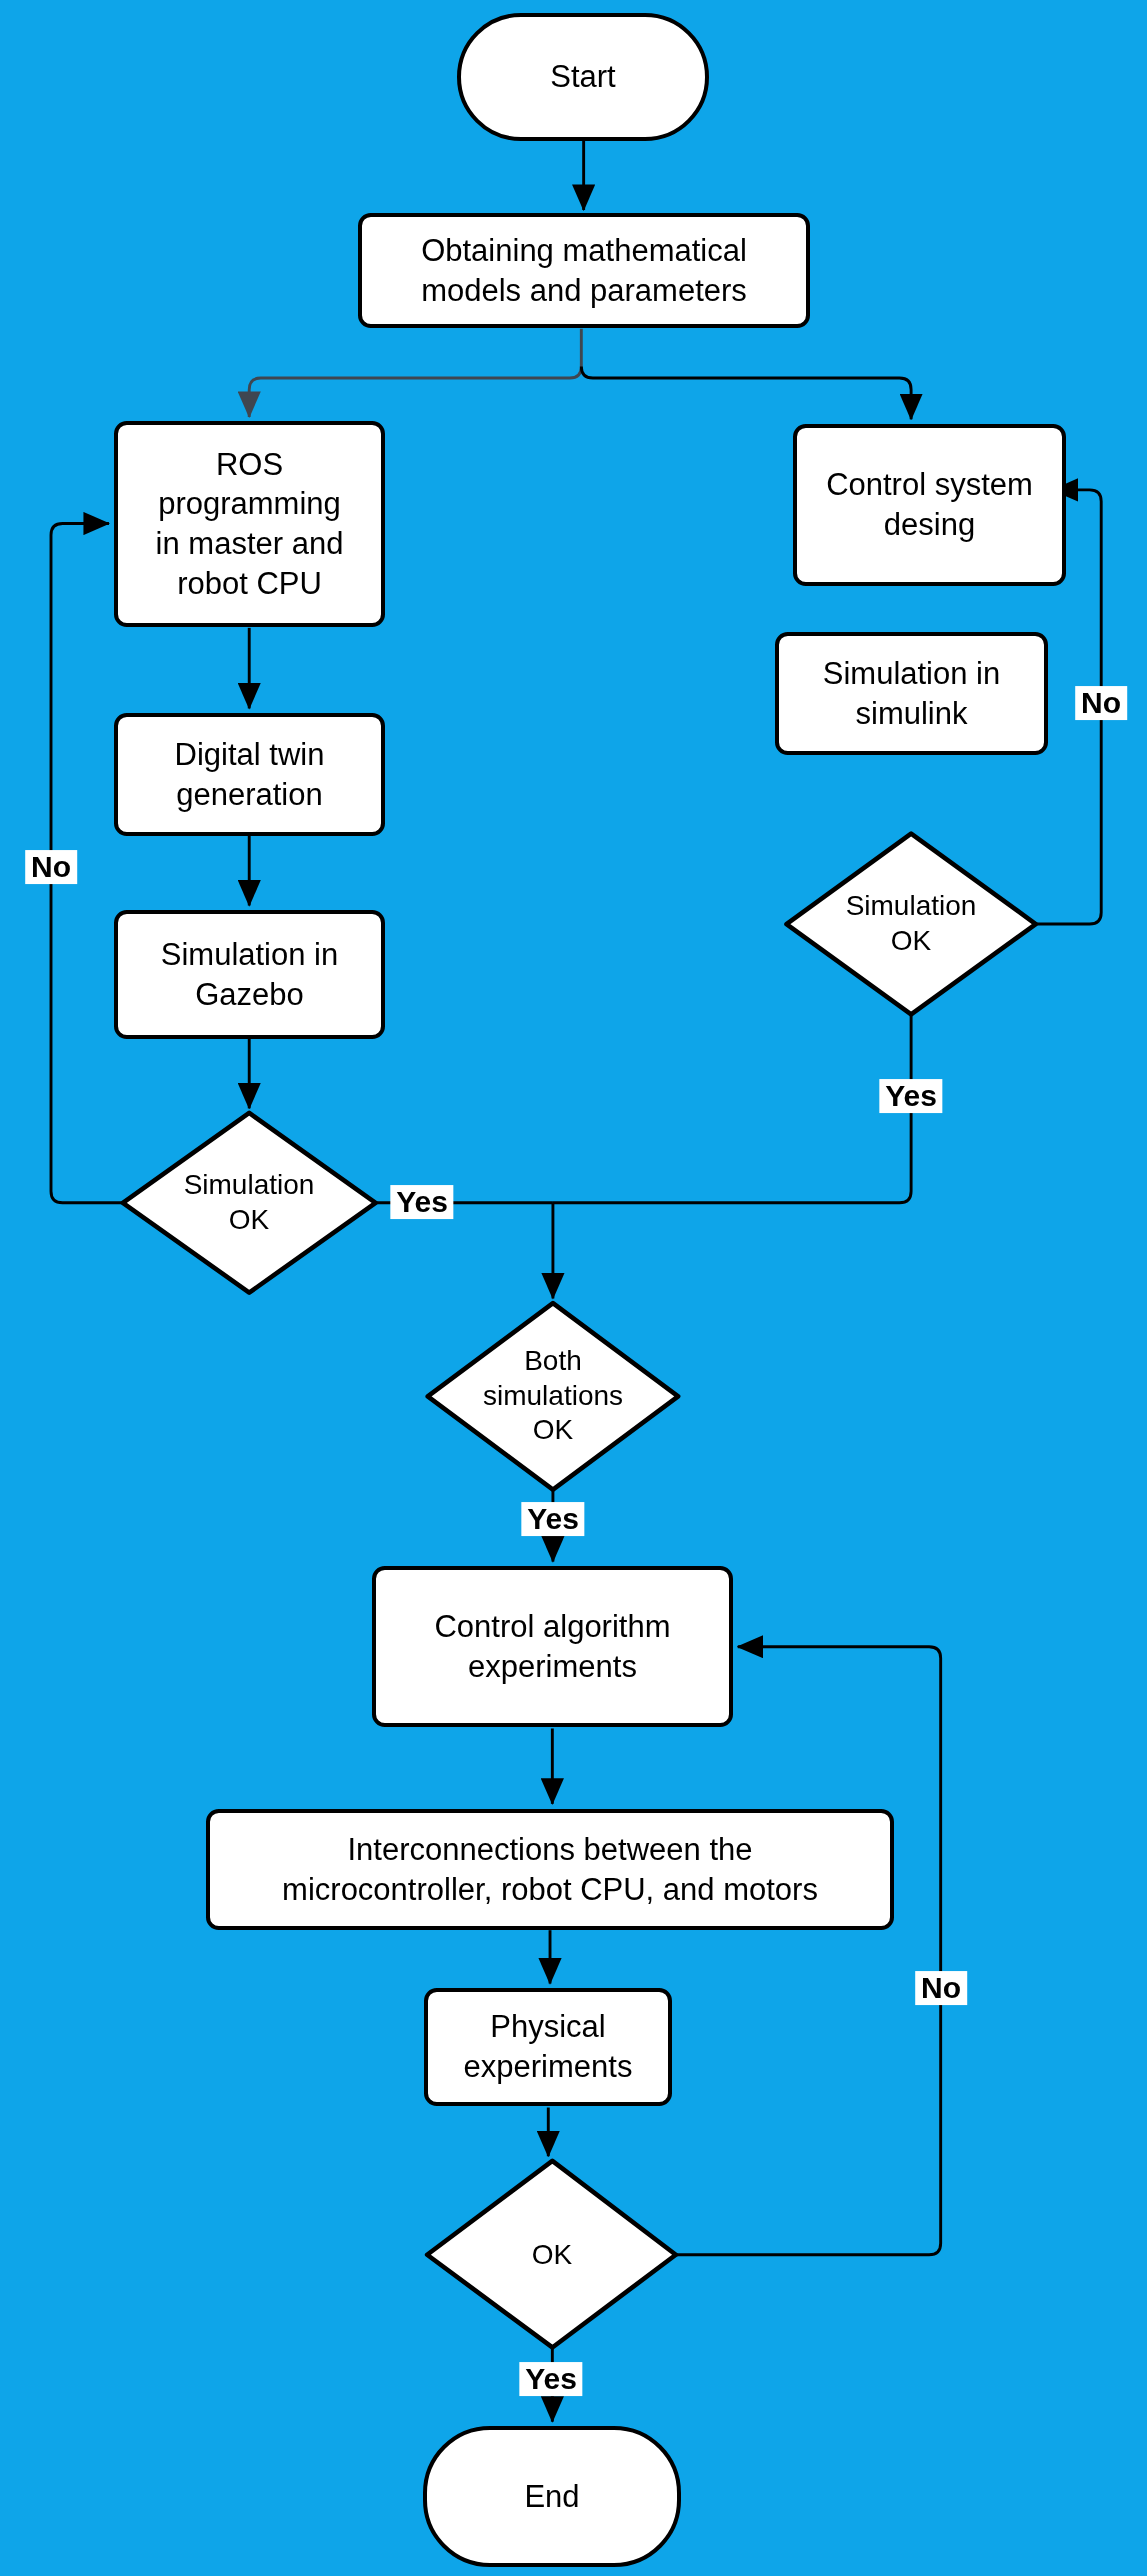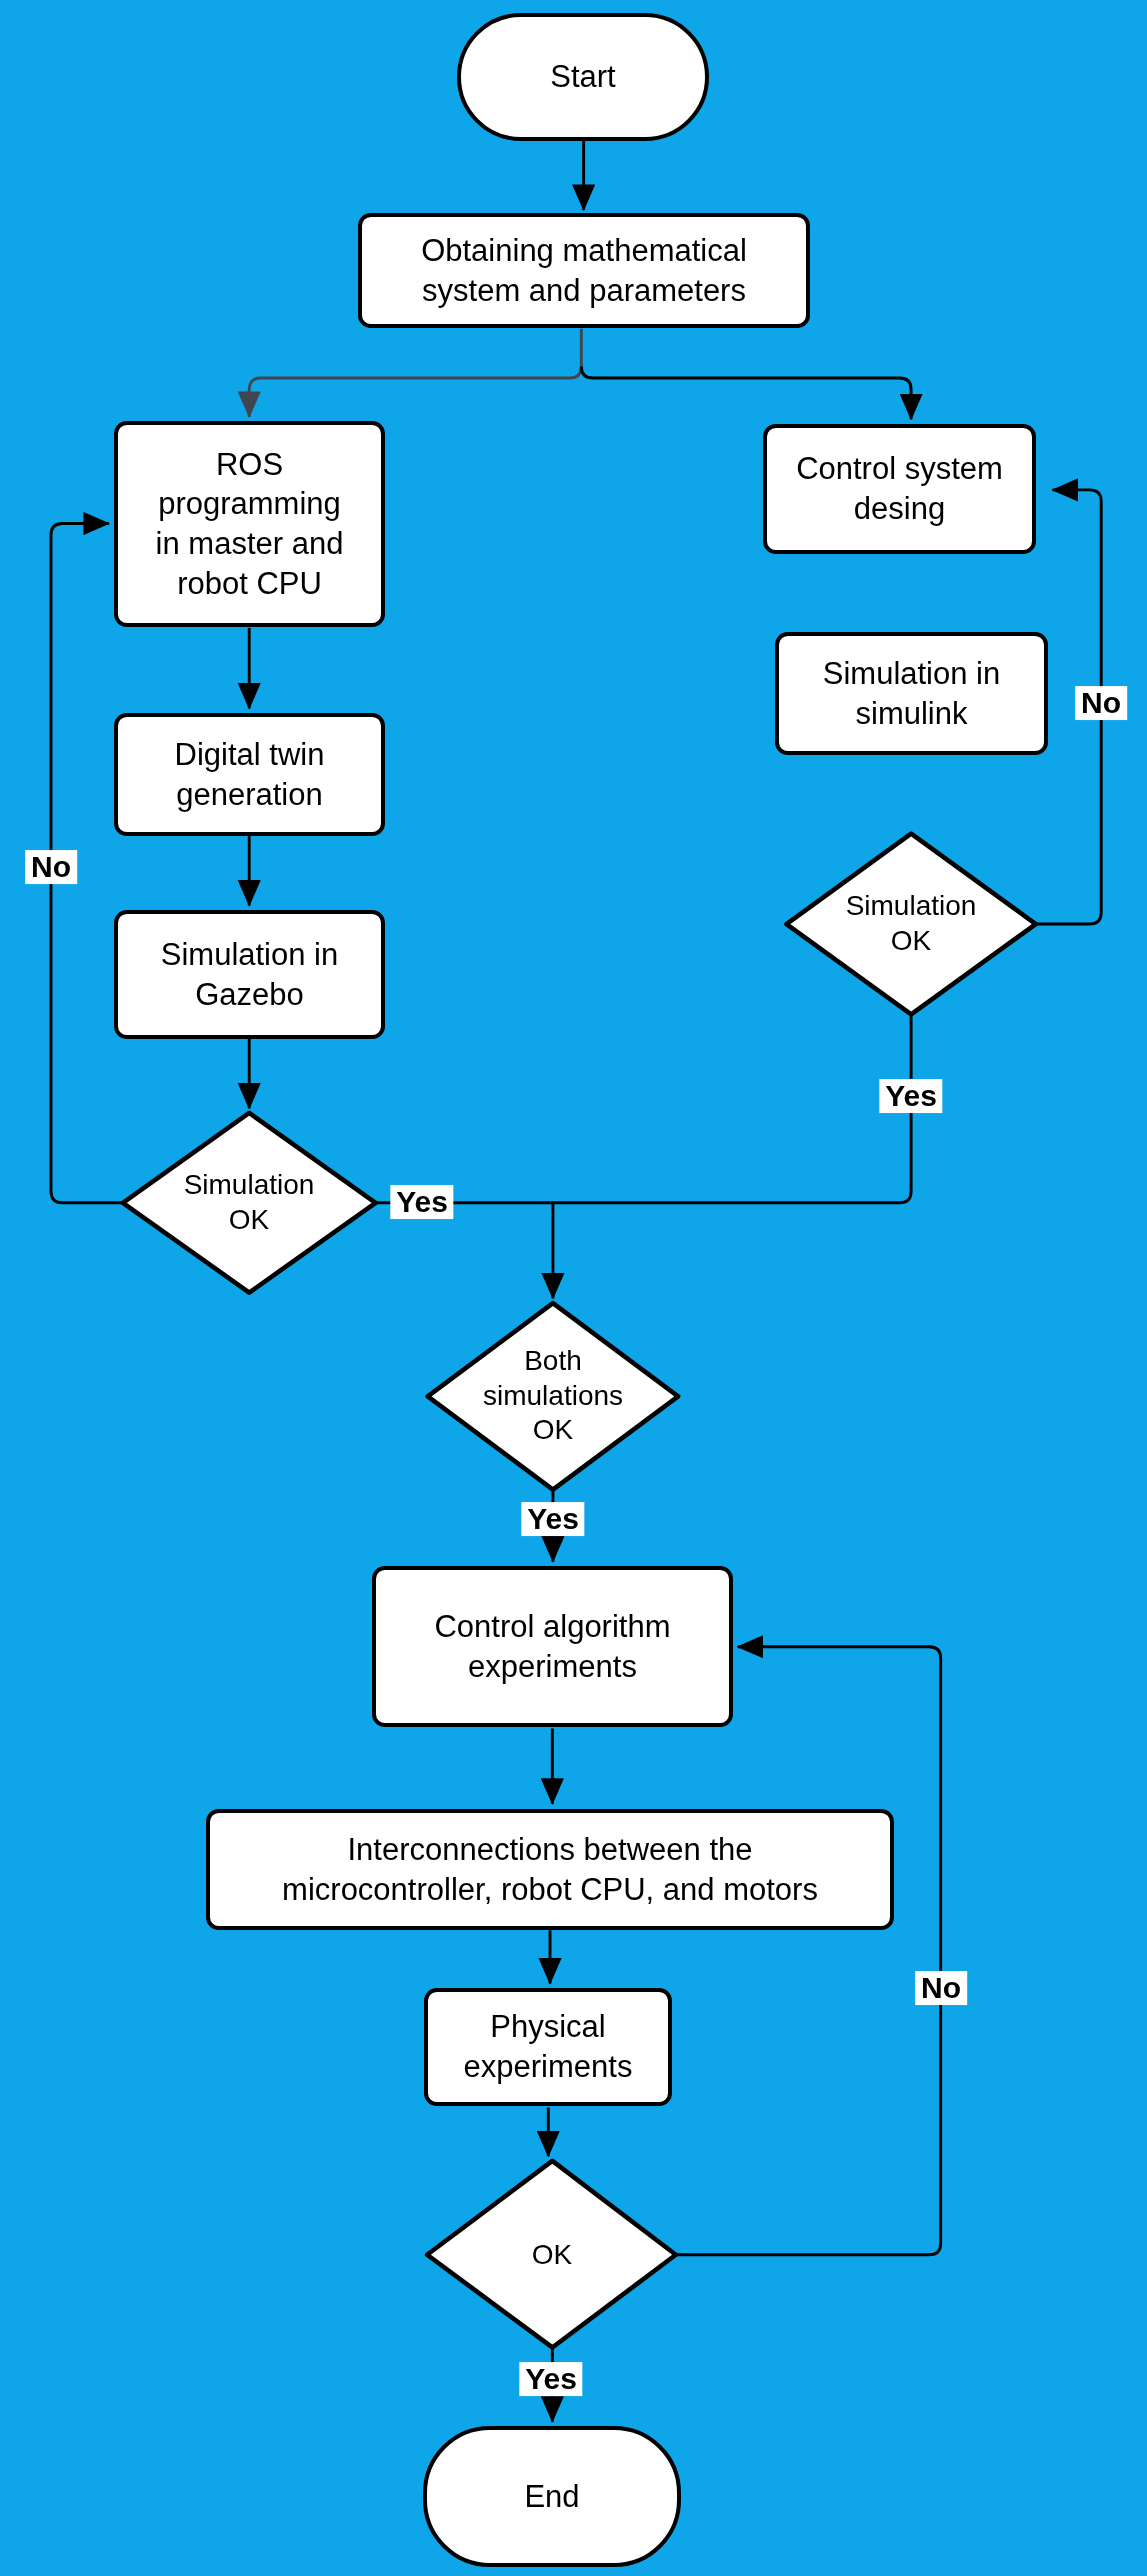--- a/index.html
+++ b/index.html
@@ -110,31 +110,31 @@
     <polygon points="954,2248 1170,2409 954,2570 738,2409" fill="#ffffff" stroke="#000000" stroke-width="8" stroke-linejoin="round"></polygon>
     <polygon points="953,3728 1166,3890 953,4050 737,3890" fill="#ffffff" stroke="#000000" stroke-width="8" stroke-linejoin="round"></polygon>
   </svg>
 
   <div class="node terminator" style="left:457px; top:13.3px; width:252px; height:128px;">
     <span>Start</span>
   </div>
 
   <div class="node rect" style="left:358px; top:213px; width:452px; height:115px;">
     <span>Obtaining mathematical
-system and parameters</span>
+models and parameters</span>
   </div>
 
   <div class="node rect" style="left:114px; top:421px; width:271px; height:206px;">
     <span>ROS
 programming
 in master and
 robot CPU</span>
   </div>
 
-  <div class="node rect" style="left:763px; top:424px; width:273px; height:130px;justify-content:center;">
+  <div class="node rect" style="left:793px; top:424px; width:273px; height:162px;justify-content:center;">
     <span>Control system
 desing</span>
   </div>
 
   <div class="node rect" style="left:114px; top:713px; width:271px; height:123px;">
     <span>Digital twin
 generation</span>
   </div>
 
   <div class="node rect" style="left:775px; top:632px; width:273px; height:123px;">

